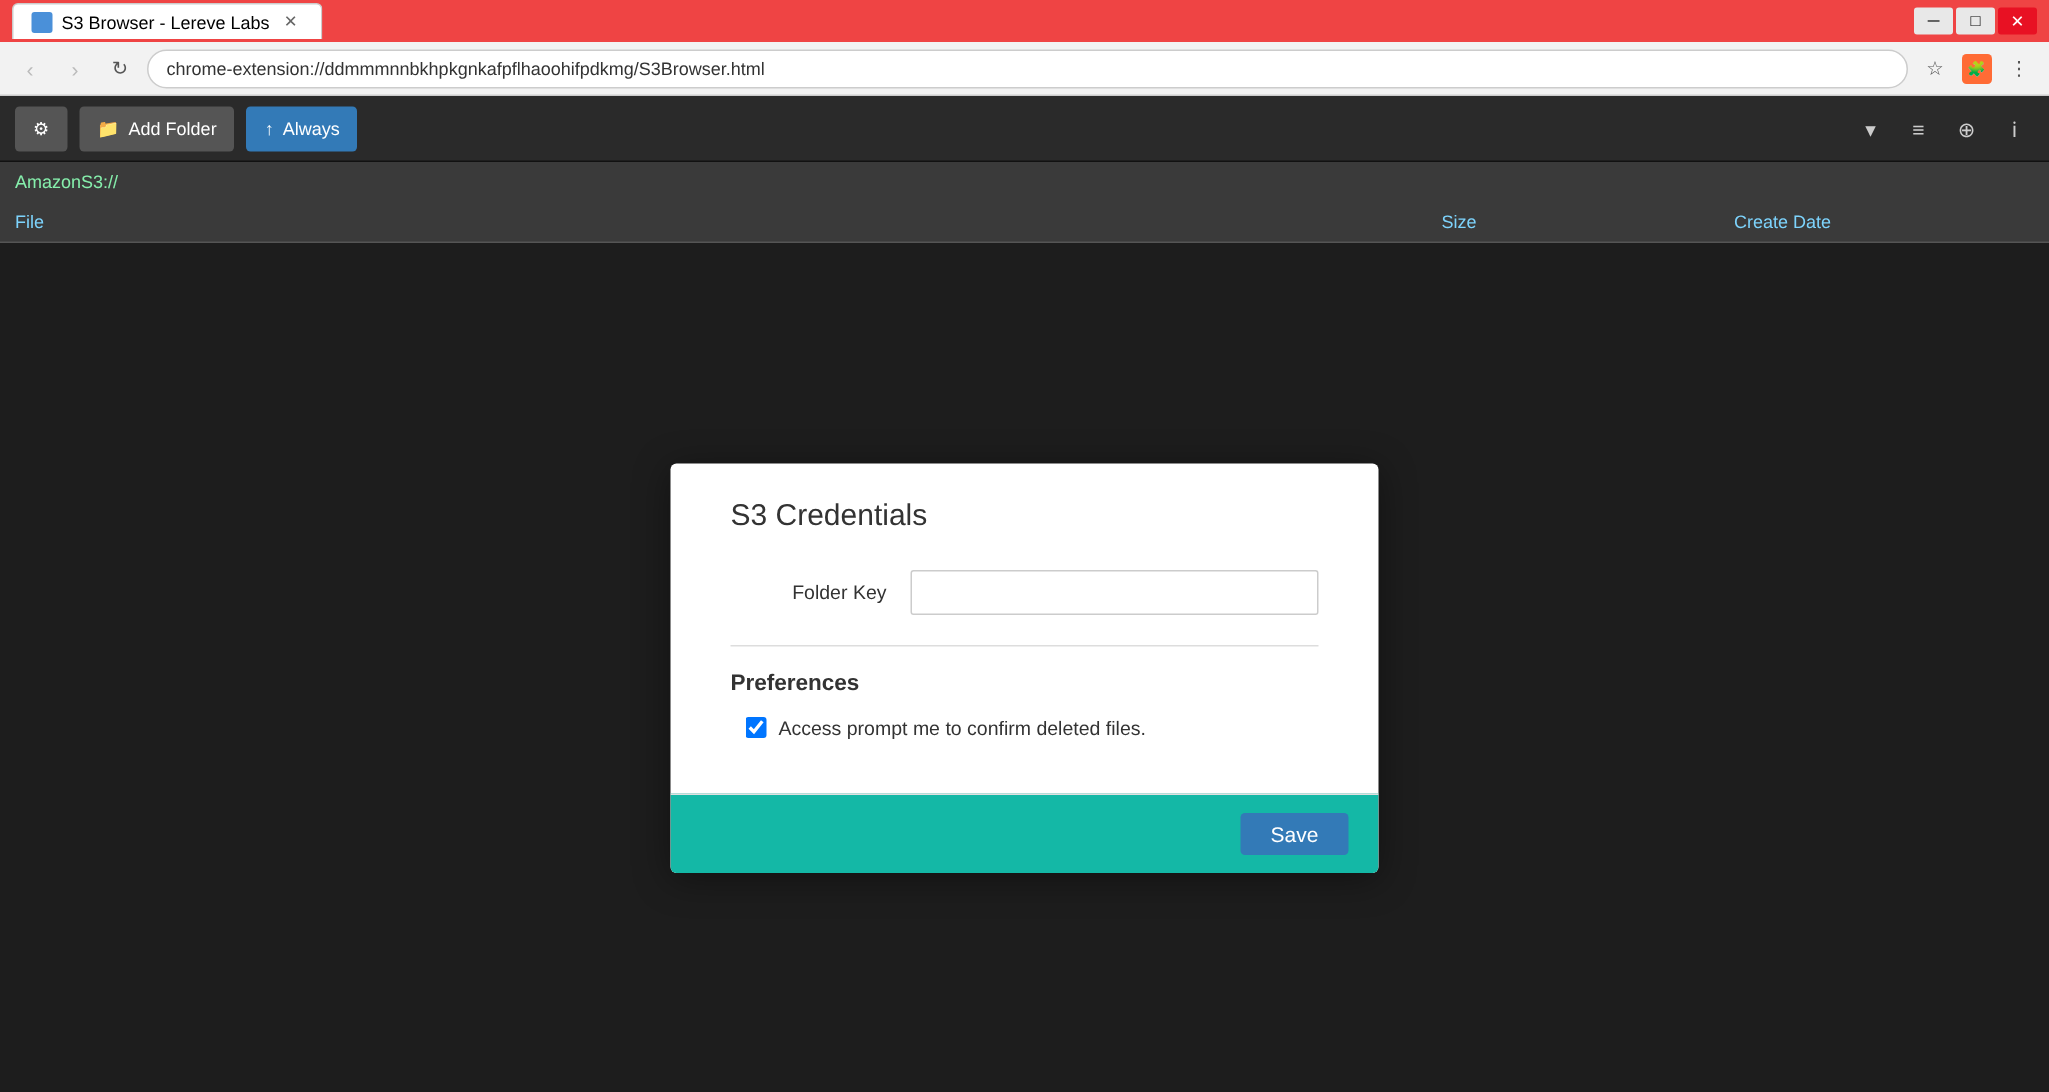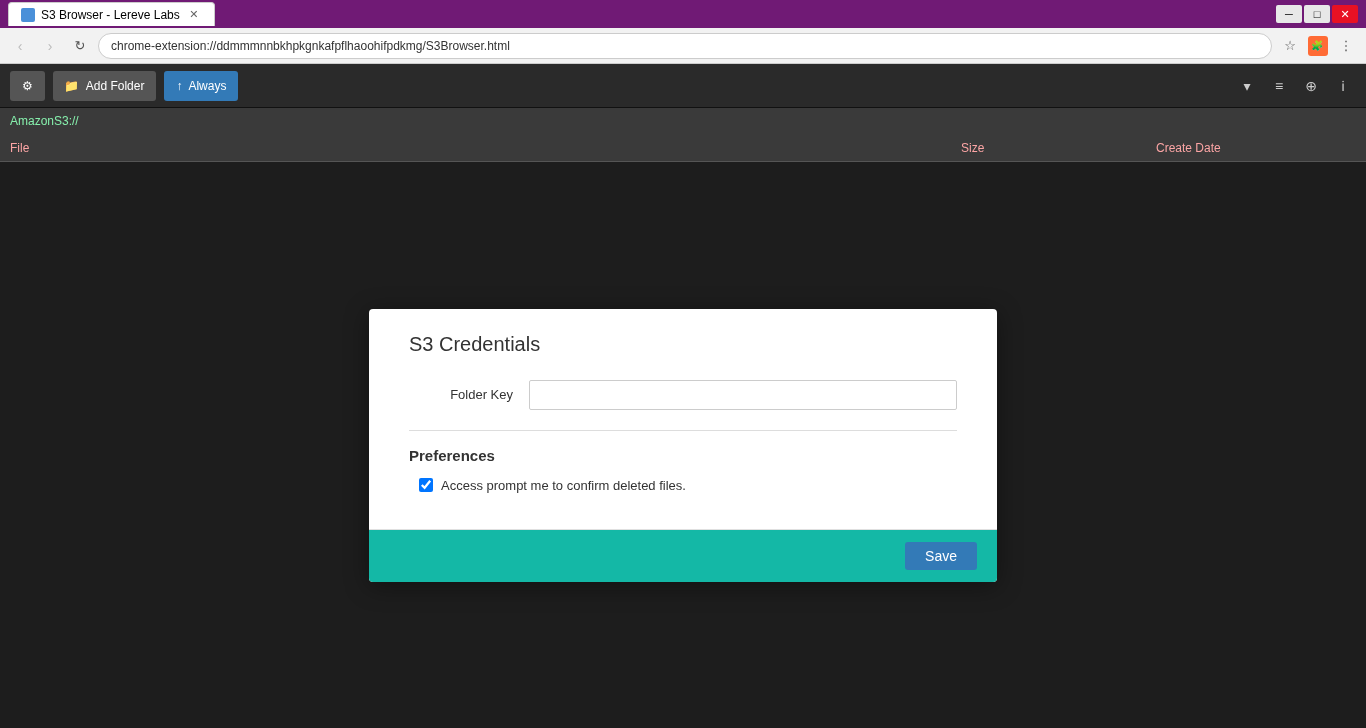--- a/index.html
+++ b/index.html
@@ -7,21 +7,21 @@
     body {
       font-family: Arial, sans-serif;
       font-size: 13px;
       background: #3a3a3a;
       width: 1366px;
       height: 728px;
       overflow: hidden;
     }
 
     .title-bar {
-      background: #701a75;
+      background: #ef4444;
       height: 28px;
       display: flex;
       align-items: center;
       padding: 0 8px;
       gap: 4px;
     }
 
     .tab {
       background: #fff;
       border: 1px solid #ccc;
@@ -211,21 +211,21 @@
     }
 
     
     .file-table-header {
       background: #3a3a3a;
       height: 28px;
       display: flex;
       align-items: center;
       padding: 0 10px;
       border-bottom: 1px solid #555;
-      color: #fca5a5;
+      color: #7dd3fc;
       font-size: 12px;
     }
 
     .col-file { flex: 1; }
     .col-size { width: 180px; }
     .col-date { width: 200px; margin-left: 15px; }
 
     
     .content-area {
       background: #3a3a3a;
@@ -241,21 +241,21 @@
       background: rgba(0,0,0,0.5);
       display: flex;
       align-items: center;
       justify-content: center;
       z-index: 100;
     }
 
     .modal {
       background: white;
       border-radius: 4px;
-      width: 628px;
+      width: 472px;
       box-shadow: 0 4px 24px rgba(0,0,0,0.4);
       overflow: hidden;
     }
 
     .modal-body {
       padding: 24px 40px 20px;
     }
 
     .modal-title {
       font-size: 20px;

